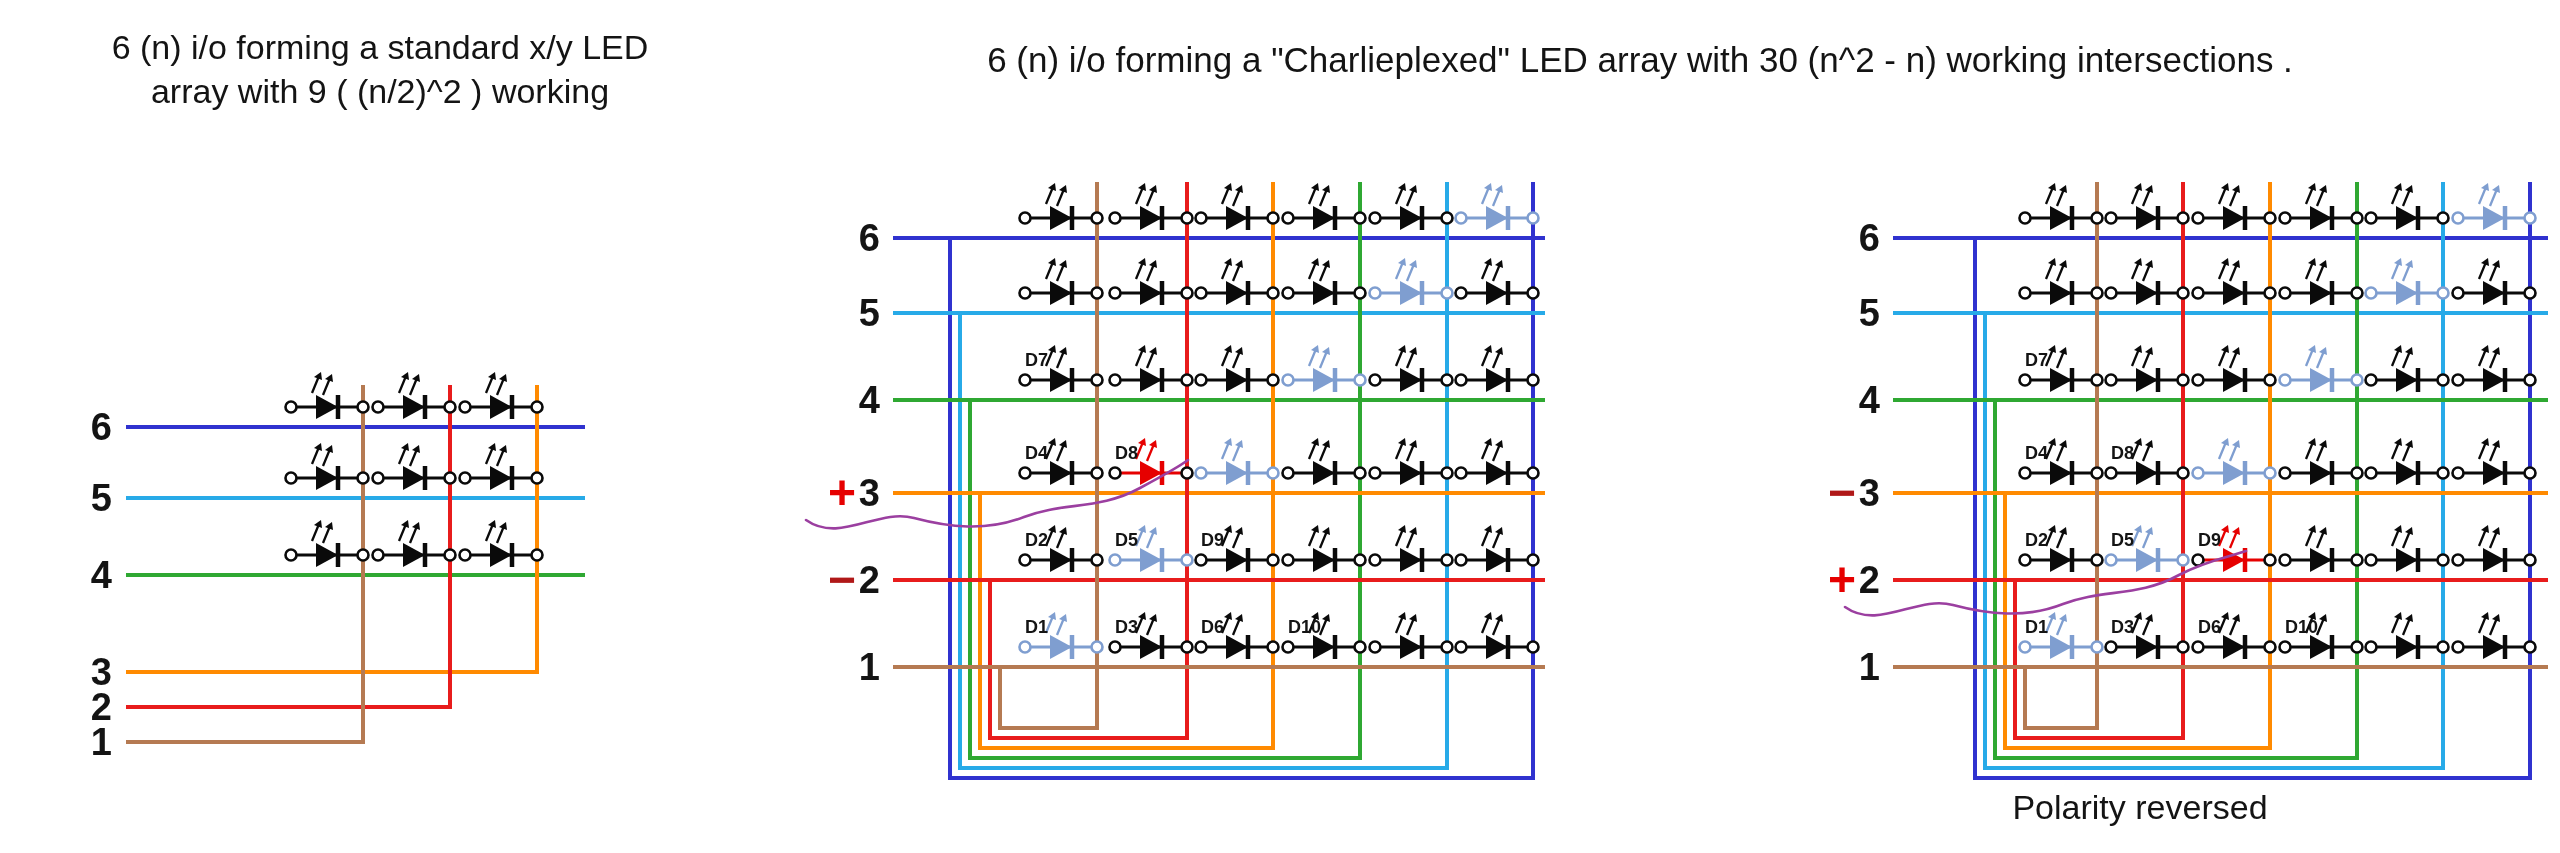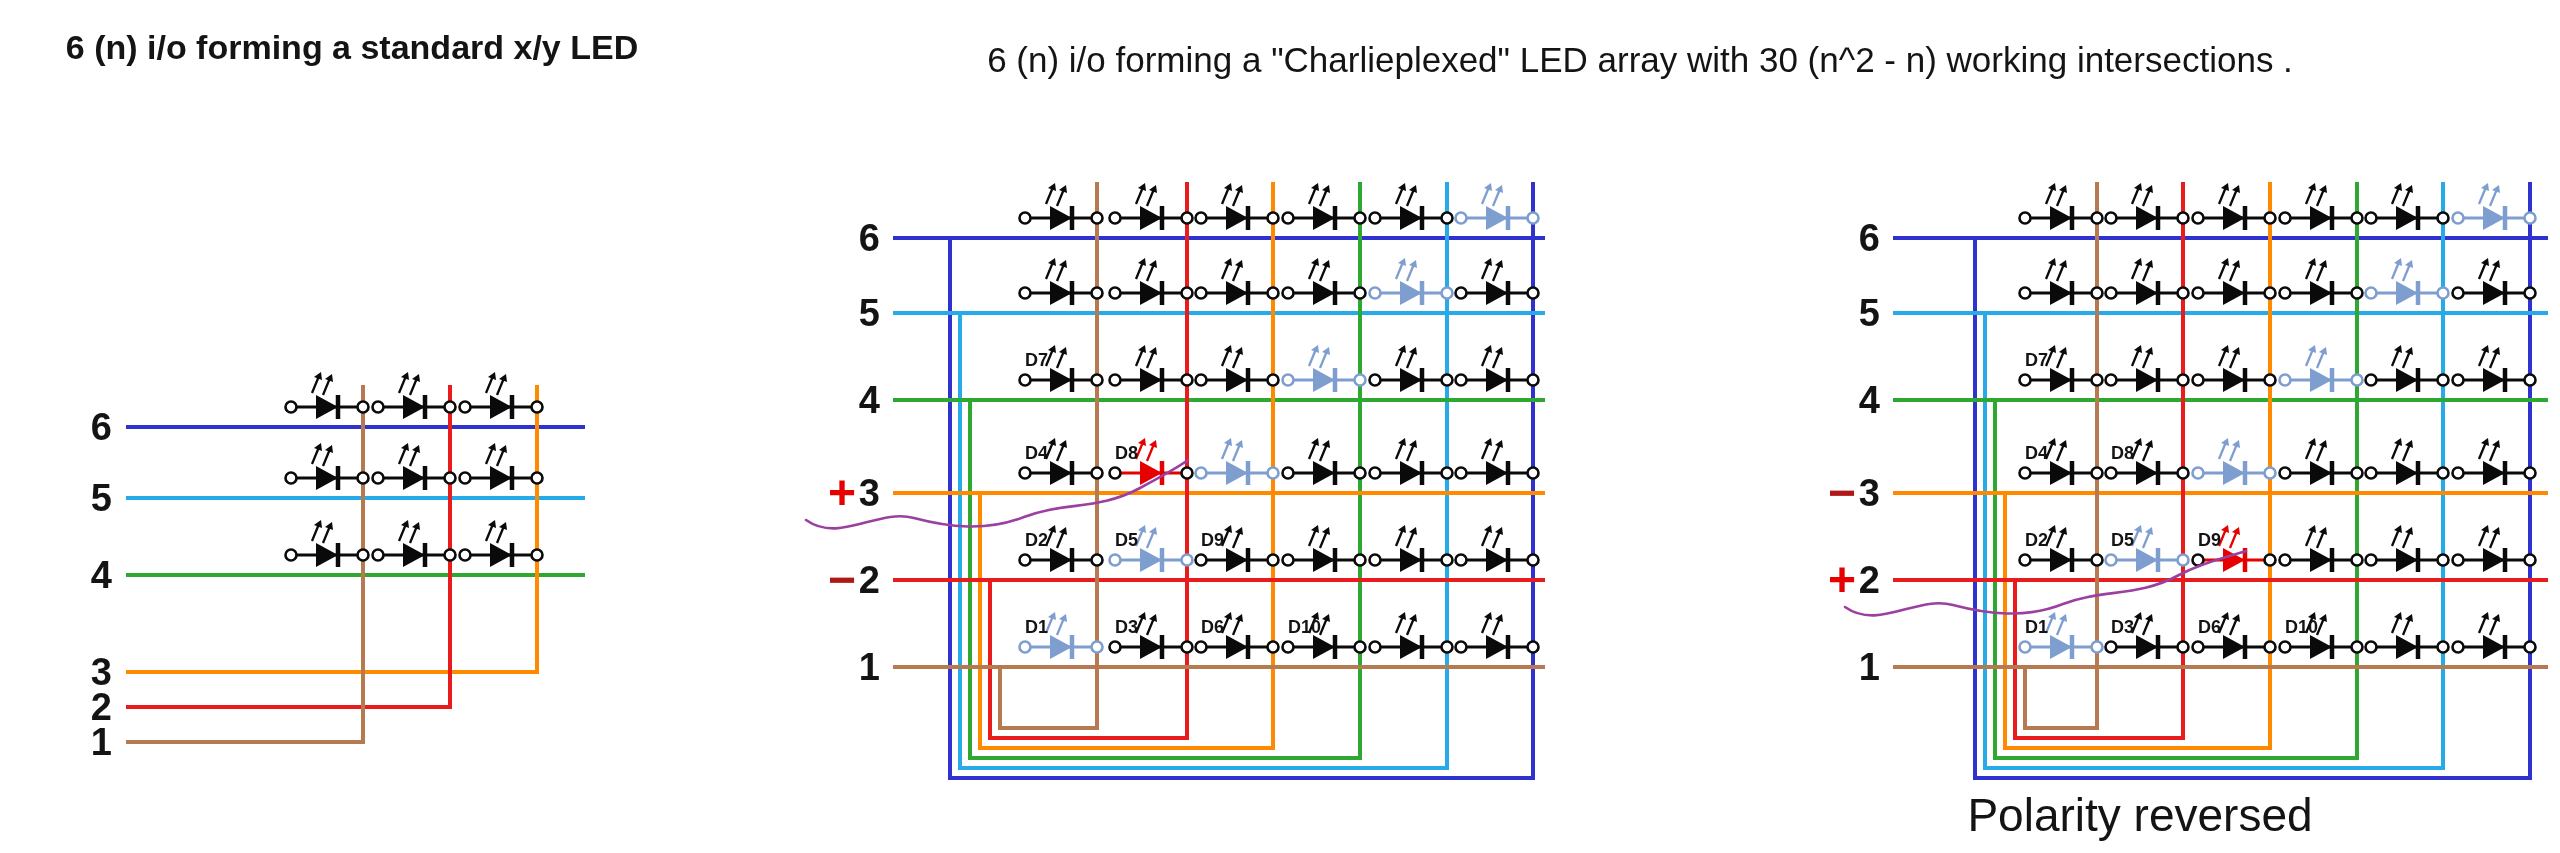--- a/index.html
+++ b/index.html
@@ -1,21 +1,21 @@
 <!DOCTYPE html>
 <html><head>
 <meta charset="utf-8">
 <style>
   html,body{margin:0;padding:0;background:#ffffff;}
   .stage{position:relative;width:2560px;height:853px;background:#fff;overflow:hidden;
          font-family:"Liberation Sans", sans-serif;color:#141414;}
   .title{position:absolute;text-align:center;line-height:1.28;font-size:34px;color:#141414;}
-  .left-title{left:12px;top:26px;width:680px;font-weight:bold;}
+  .left-title{left:40px;top:26px;width:680px;}
   .mid-title{left:860px;top:38px;width:1560px;white-space:nowrap;font-size:35px;}
-  .caption{position:absolute;left:1950px;top:788px;width:380px;text-align:center;font-size:46px;color:#141414;}
+  .caption{position:absolute;left:1950px;top:788px;width:380px;text-align:center;font-size:34px;color:#141414;}
   svg{position:absolute;left:0;top:0;}
   text{font-family:"Liberation Sans", sans-serif;}
 </style>
 </head>
 <body>
 
 <div class="stage">
   <svg id="diagram" width="2560" height="853" viewBox="0 0 2560 853">
       <g>
         <polyline points="126,427 585,427" fill="none" stroke="#3032cf" stroke-width="4"></polyline>
@@ -985,18 +985,19 @@
         <text x="2025" y="366" font-size="18" font-weight="bold" fill="#141414" text-anchor="start">D7</text>
         <text x="2111" y="459" font-size="18" font-weight="bold" fill="#141414" text-anchor="start">D8</text>
         <text x="2198" y="546" font-size="18" font-weight="bold" fill="#141414" text-anchor="start">D9</text>
         <text x="2285" y="633" font-size="18" font-weight="bold" fill="#141414" text-anchor="start">D10</text>
         <path d="M 1845 607 C 1879 631 1917 595 1953 605 C 1987 614 2025 619 2063 604 C 2101 589 2139 597 2179 575 C 2205 561 2232 556 2246 551" fill="none" stroke="#9b3fa0" stroke-width="2.6" stroke-linecap="round"></path>
       </g>
     </svg>
 
   <div class="title left-title">
     <div>6 (n)  i/o forming a standard x/y LED</div>
+    <div>array with 9 ( (n/2)^2 ) working</div>
   </div>
 
   <div class="title mid-title">6 (n) i/o forming a "Charlieplexed"  LED  array with 30 (n^2 - n) working intersections .</div>
 
   <div class="caption">Polarity reversed</div>
 </div>
 
 </body></html>

